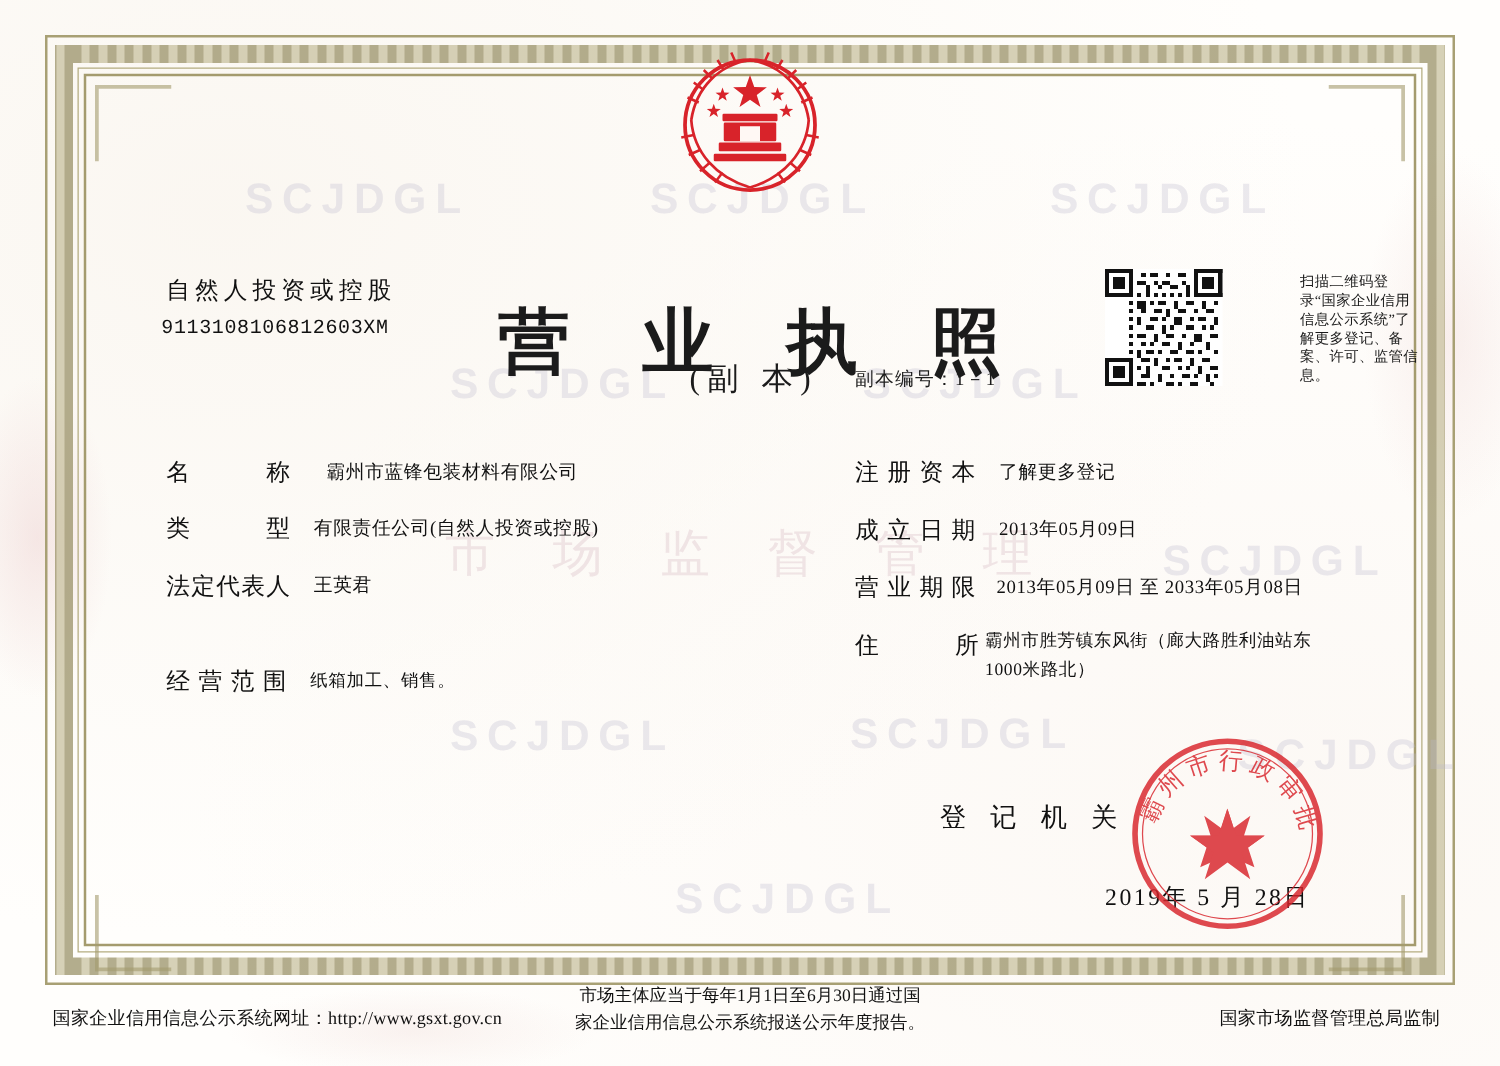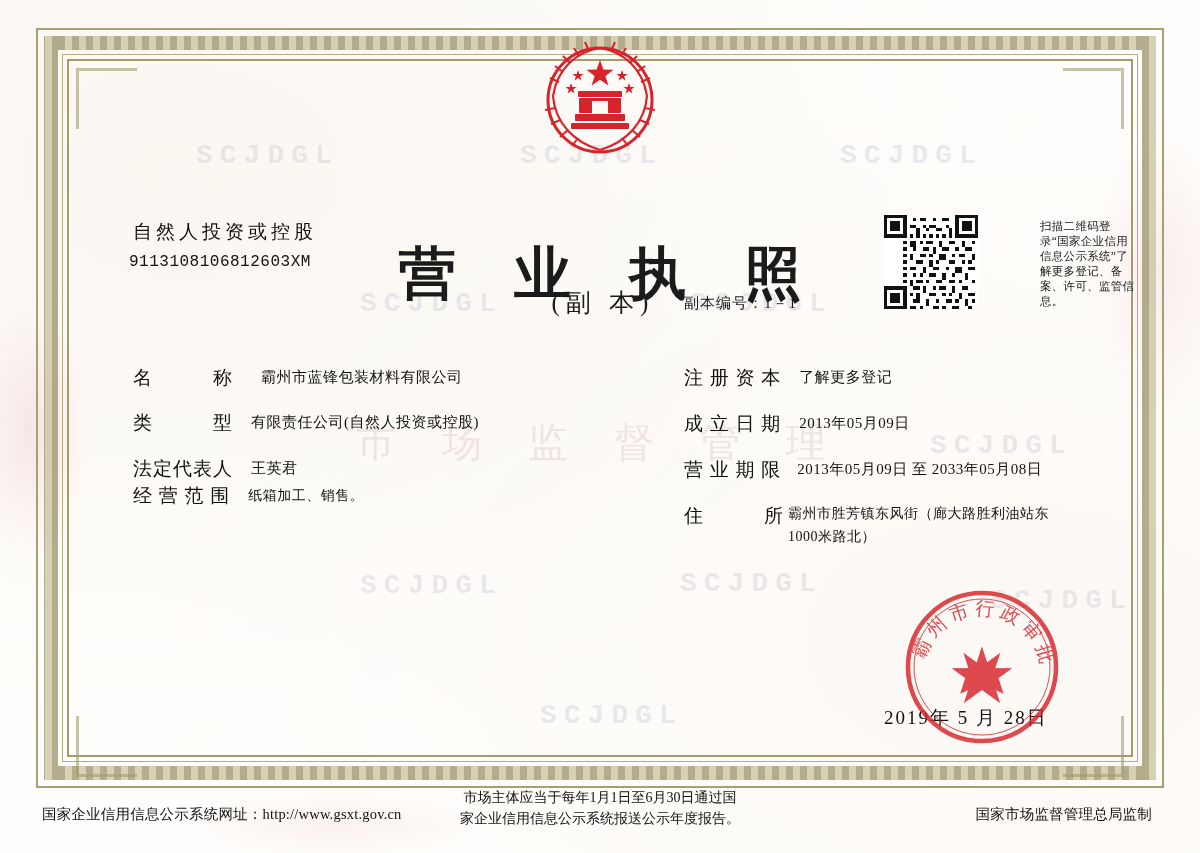--- a/index.html
+++ b/index.html
@@ -88,23 +88,23 @@
     opacity: .6;
   }
   .corner.tl { left: 76px;  top: 68px;  border-right: none; border-bottom: none; }
   .corner.tr { right: 76px; top: 68px;  border-left: none;  border-bottom: none; }
   .corner.bl { left: 76px;  bottom: 76px; border-right: none; border-top: none; }
   .corner.br { right: 76px; bottom: 76px; border-left: none;  border-top: none; }
 
   
   .wm-text {
     position: absolute;
-    font-family: Liberation Mono, monospace;
+    font-family: Liberation Sans, sans-serif;
     color: rgba(190,185,205,0.30);
-    font-size: 28px;
+    font-size: 34px;
     letter-spacing: 7px;
     font-weight: bold;
     user-select: none;
     pointer-events: none;
   }
   .wm-center {
     position: absolute;
     left: 0; right: 0;
     top: 415px;
     text-align: center;
@@ -491,21 +491,21 @@
   <div class="field" style="left:133px;top:456px;">
     <span class="f-label">法定代表人</span>
     <span class="f-value" style="margin-left:14px;position:relative;top:-2px;">王英君</span>
   </div>
 
   <div class="field" style="left:133px;top:410px;">
     <span class="f-label">类　　　型</span>
     <span class="f-value" style="margin-left:14px;position:relative;top:-2px;">有限责任公司(自然人投资或控股)</span>
   </div>
 
-  <div class="field" style="left:133px;top:483px;">
+  <div class="field" style="left:133px;top:532px;">
     <span class="f-label">经 营 范 围</span>
     <span class="f-value small" style="margin-left:14px;position:relative;top:-2px;">纸箱加工、销售。</span>
   </div>
 
   <div class="field" style="left:684px;top:365px;">
     <span class="f-label">注 册 资 本</span>
     <span class="f-value" style="margin-left:14px;position:relative;top:-2px;">了解更多登记</span>
   </div>
 
   <div class="field" style="left:684px;top:411px;">
@@ -516,20 +516,21 @@
   <div class="field" style="left:684px;top:457px;">
     <span class="f-label">营 业 期 限</span>
     <span class="f-value" style="margin-left:12px;position:relative;top:-2px;">2013年05月09日 至  2033年05月08日</span>
   </div>
 
   <div class="field" style="left:684px;top:503px;width:420px;">
     <span class="f-label" style="vertical-align:top;">住　　　所</span>
     <span class="f-value small" style="width:270px;vertical-align:top;line-height:23px;position:relative;top:-1px;">霸州市胜芳镇东风街（廊大路胜利油站东1000米路北）</span>
   </div>
 
+  <div class="registrar">登 记 机 关</div>
   <div class="date-line">2019年  5 月  28日</div>
 
   <div class="seal">
     <svg viewBox="0 0 165 165" width="165" height="165">
       <g opacity="0.82">
         <circle cx="82" cy="82" r="74" fill="none" stroke="#d8232a" stroke-width="4.5"></circle>
         <circle cx="82" cy="82" r="68" fill="none" stroke="#d8232a" stroke-width="1"></circle>
         <path id="sealArc" d="M 22,90 A 60,60 0 0 1 142,90" fill="none" stroke="none"></path>
         <text font-family="'Liberation Serif',serif" font-size="19" fill="#d8232a" letter-spacing="5">
           <textPath href="#sealArc" startOffset="8%">霸州市行政审批局</textPath>

